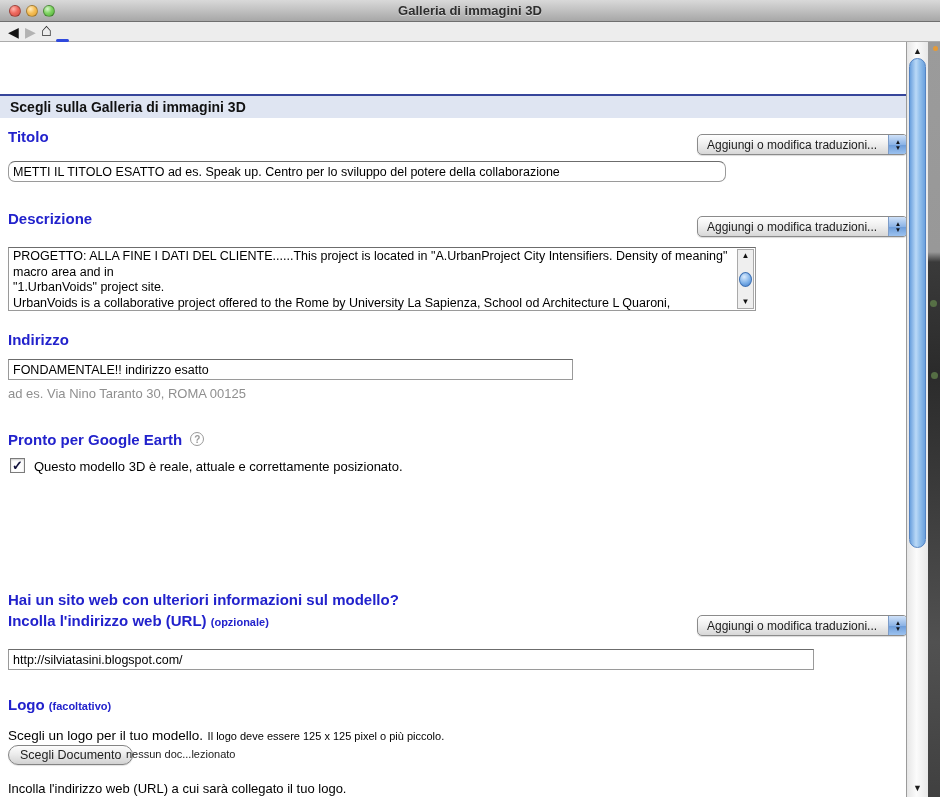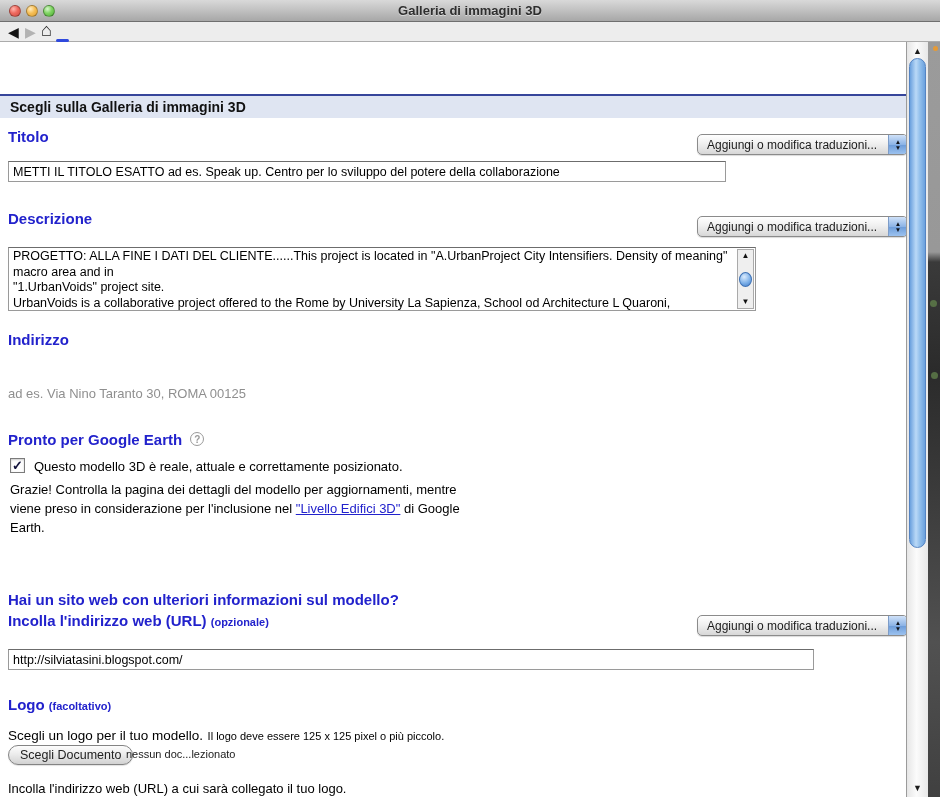--- a/index.html
+++ b/index.html
@@ -125,21 +125,21 @@
     <div class="header-bar">Scegli sulla Galleria di immagini 3D</div>
 
     <div class="h-blue" style="top:86px;">Titolo</div>
     <div class="popup" style="top:92px;">
       <span class="lbl">Aggiungi o modifica traduzioni...</span>
       <span class="stepper">
         <span>▲</span>
         <span>▼</span>
       </span>
     </div>
-    <input class="txtin" style="top: 119px; width: 718px;" value="METTI IL TITOLO ESATTO ad es. Speak up. Centro per lo sviluppo del potere della collaborazione">
+    <input class="txtin" style="top: 119px; width: 718px; border-radius: 7px;" value="METTI IL TITOLO ESATTO ad es. Speak up. Centro per lo sviluppo del potere della collaborazione">
 
     <div class="h-blue" style="top:168px;">Descrizione</div>
     <div class="popup" style="top:174px;">
       <span class="lbl">Aggiungi o modifica traduzioni...</span>
       <span class="stepper">
         <span>▲</span>
         <span>▼</span>
       </span>
     </div>
     <div class="textarea">
@@ -148,30 +148,28 @@
 UrbanVoids is a collaborative project offered to the Rome by University La Sapienza, School od Architecture L Quaroni,
 Laboratorio IVd, prof. Antonino Saggio www.arc1.uniroma1.it/saggio/DIDATTICA/Lab/Lab09/. QUI VA LA DESCRIZIONE DEL VOSTRO PROGETTO: SE VOLETE</div>
       <div class="ta-scroll">
         <div class="a up">▲</div>
         <div class="ta-ball"></div>
         <div class="a down">▼</div>
       </div>
     </div>
 
     <div class="h-blue" style="top:289px;">Indirizzo</div>
+    <input class="txtin" style="top: 317px; width: 565px;" value="FONDAMENTALE!! indirizzo esatto">
     <div class="hint" style="top:344px;">ad es. Via Nino Taranto 30, ROMA 00125</div>
 
     <div class="h-blue" style="top:389px;">
       <span>Pronto per Google Earth</span><span class="help-icon">?</span>
     </div>
     <div class="cb">✓</div>
     <div class="cb-label">Questo modello 3D è reale, attuale e correttamente posizionato.</div>
-    <div class="note">
-      <span>Grazie! Controlla la pagina dei dettagli del modello per aggiornamenti, mentre viene preso in considerazione per l'inclusione nel </span><a href="#">"Livello Edifici 3D"</a><span> di Google Earth.</span>
-    </div>
 
     <div class="h-blue" style="top:547px;line-height:21px;">
       <span>Hai un sito web con ulteriori informazioni sul modello?</span><br>
       <span>Incolla l'indirizzo web (URL)</span>
       <span class="small-blue">(opzionale)</span>
     </div>
     <div class="popup" style="top:573px;">
       <span class="lbl">Aggiungi o modifica traduzioni...</span>
       <span class="stepper">
         <span>▲</span>

